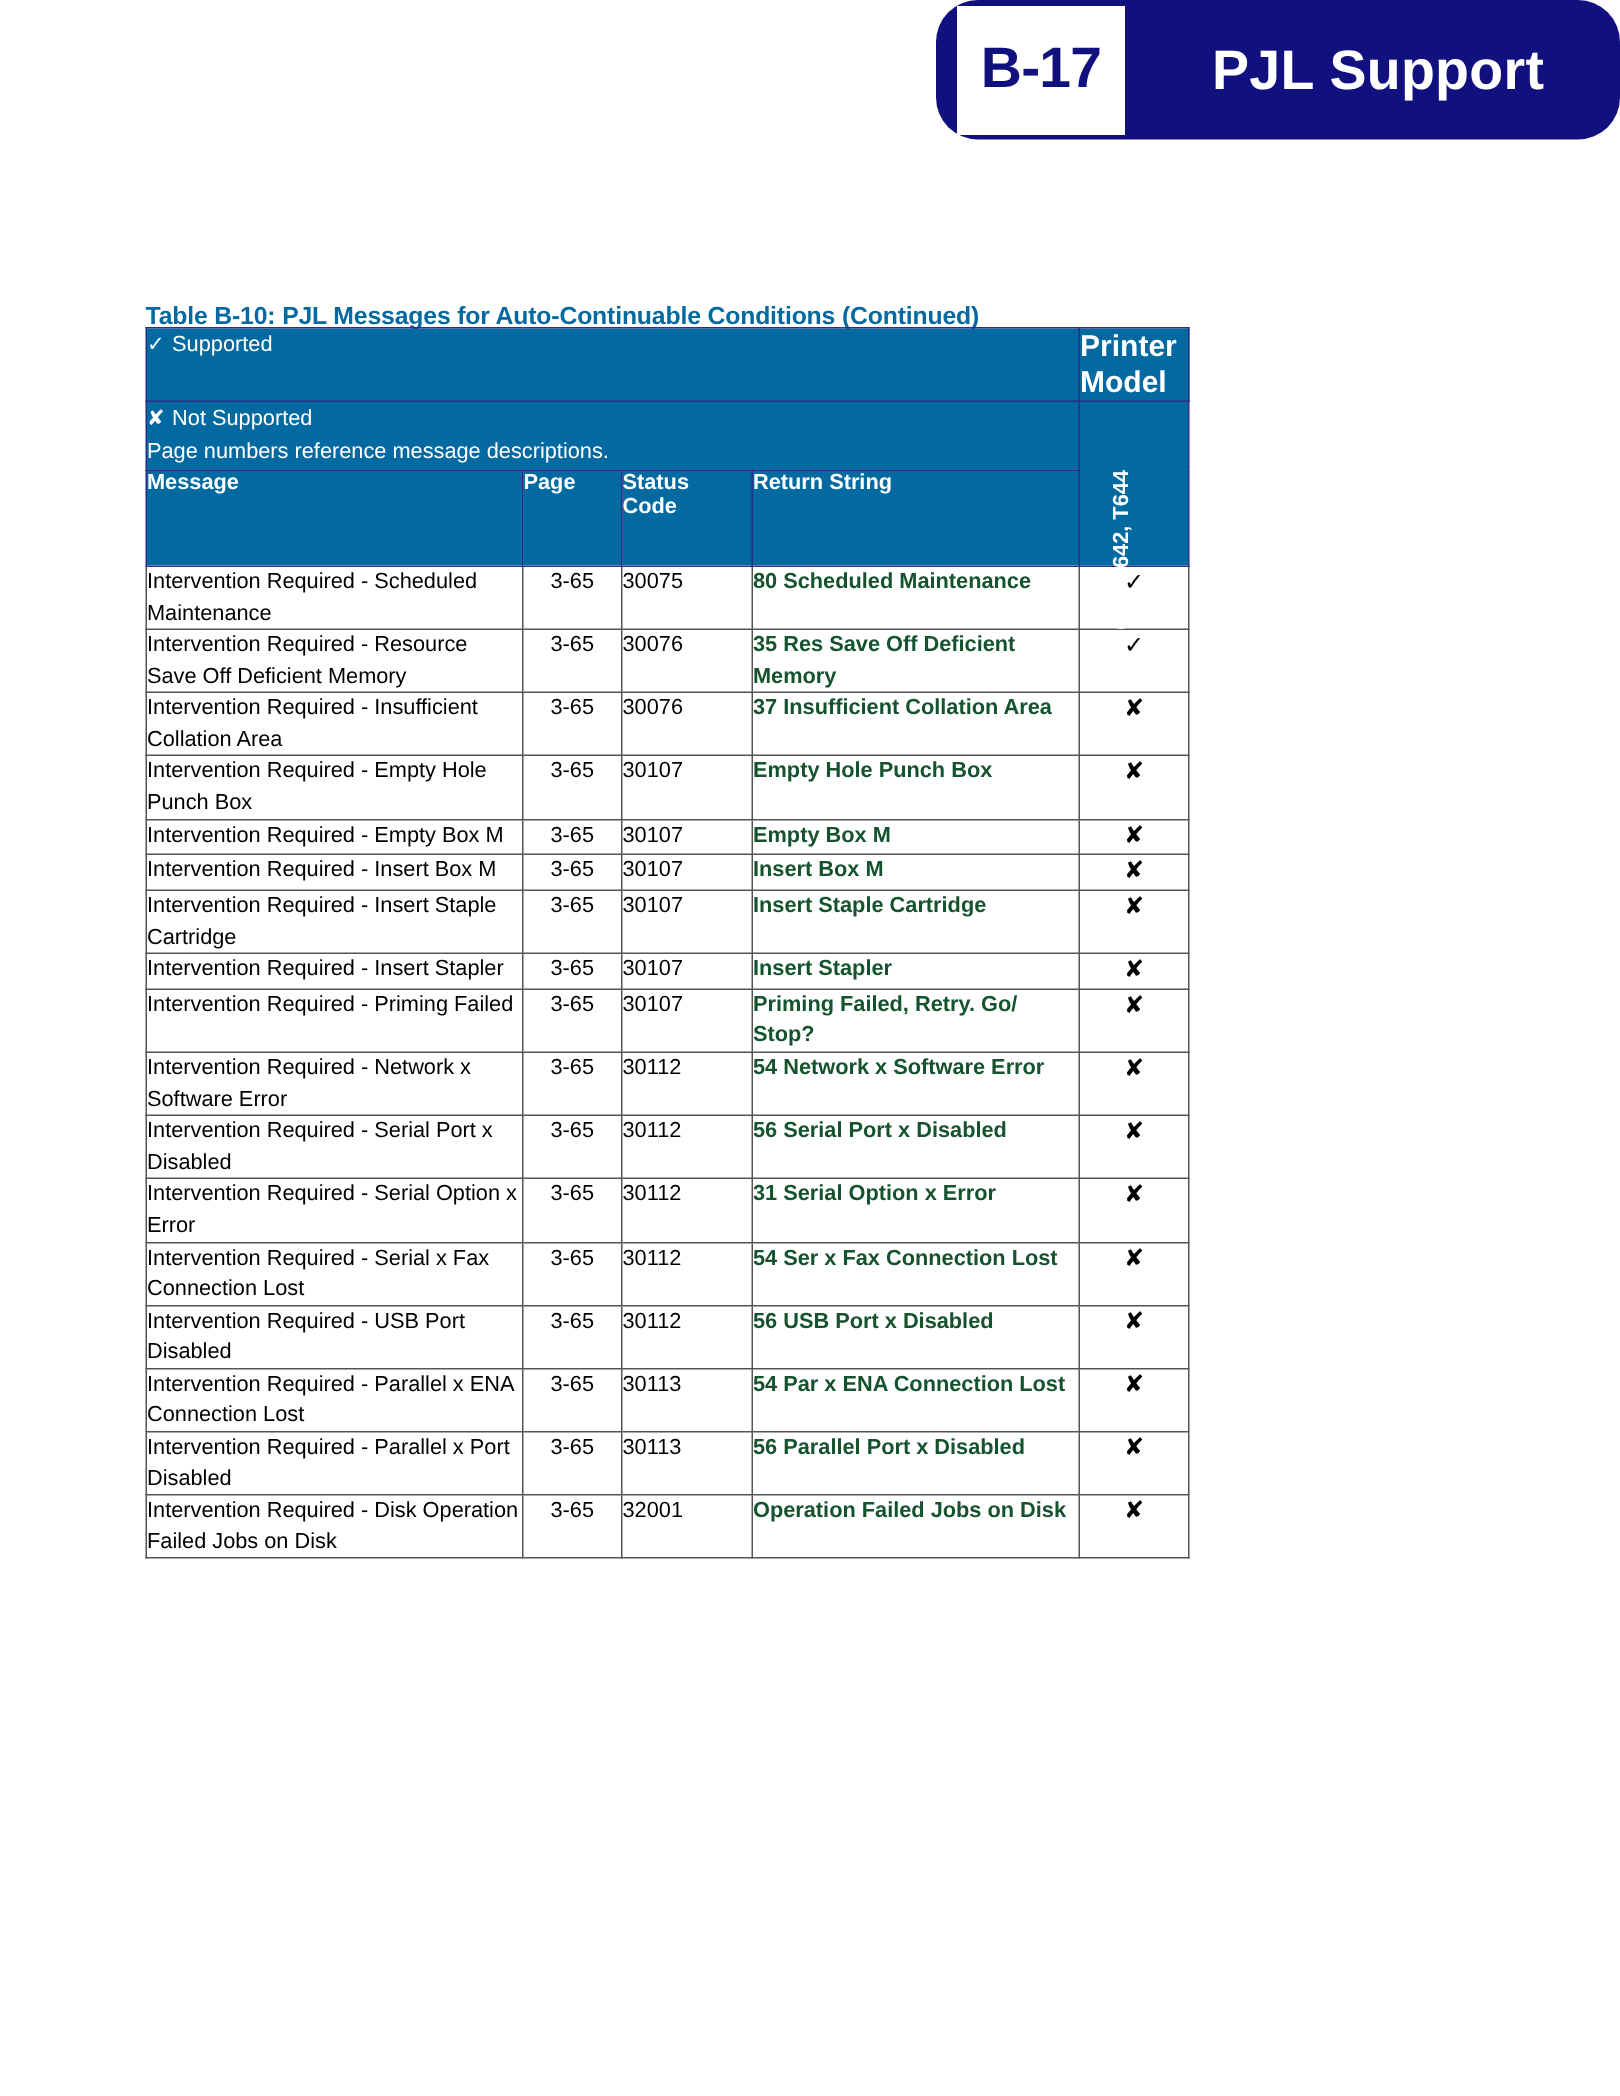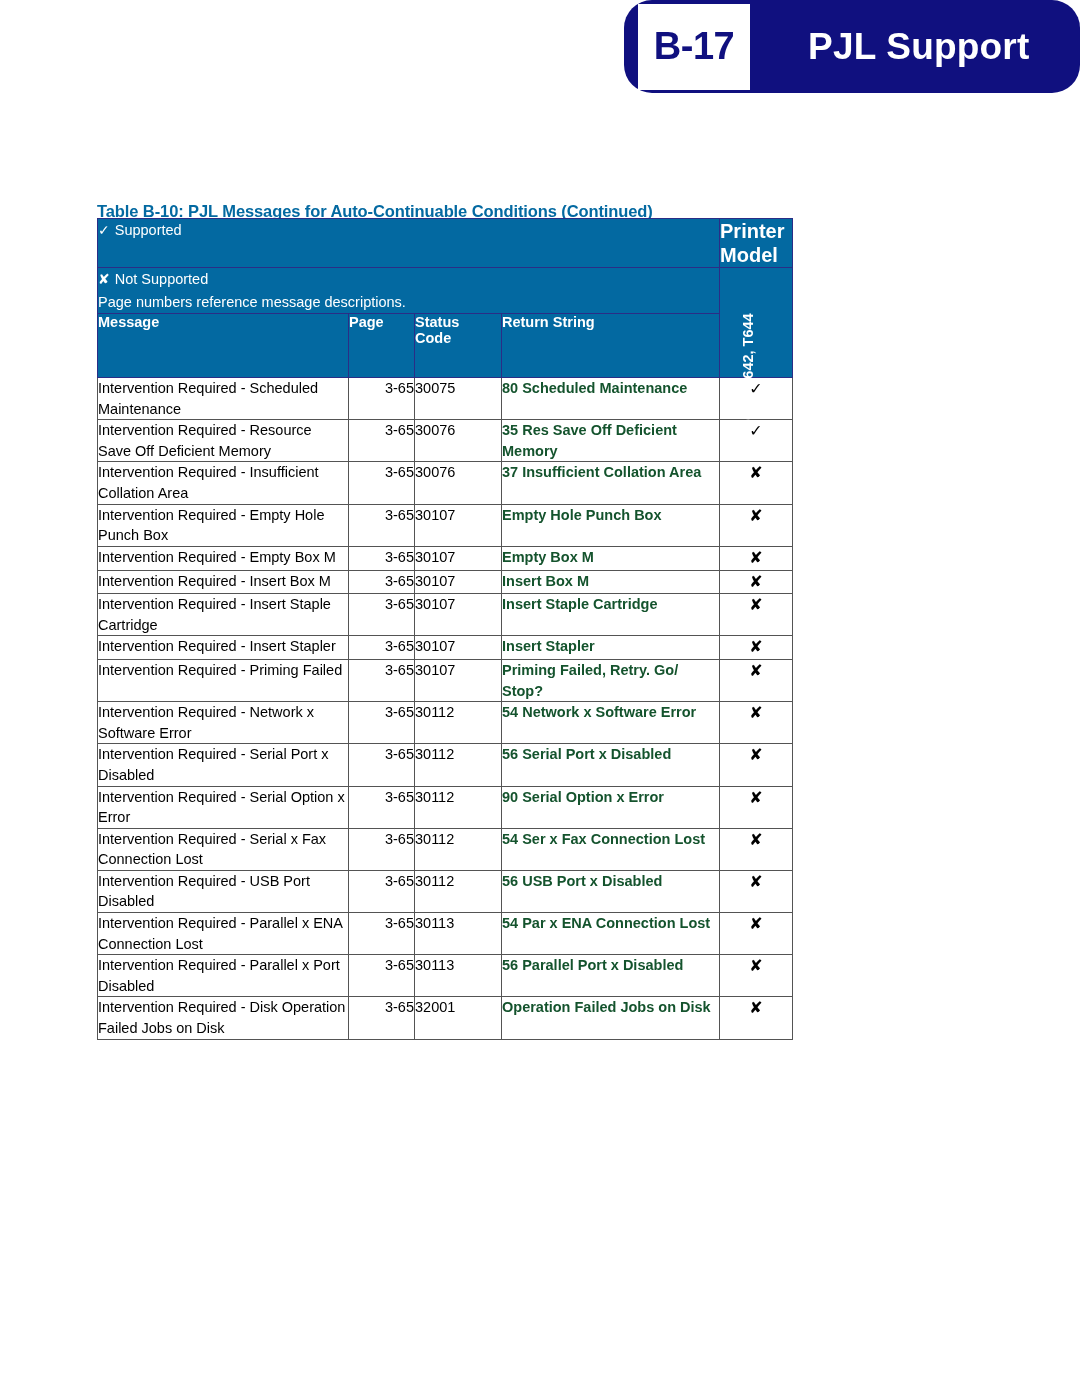--- a/index.html
+++ b/index.html
@@ -136,21 +136,21 @@
   
   .bcell {
     border: 1px solid #545454;
     font-size: 14.5px;
     color: #000000;
     line-height: 1.42;
     padding: 7px 9px 9px 9px;
     background: #ffffff;
   }
   .bcell.msg      { text-align: left; }
-  .bcell.page     { text-align: right; }
+  .bcell.page     { text-align: center; }
   .bcell.code     { text-align: left; margin-top: 40px; }
   .bcell.retstr   {
     text-align: left;
     color: #14532d;
     font-weight: bold;
   }
   .bcell.support  {
     text-align: center;
     font-size: 16px;
     color: #000000;
@@ -288,21 +288,21 @@
         <td class="bcell msg">Intervention Required - Serial Port x Disabled</td>
         <td class="bcell page">3-65</td>
         <td class="bcell code">30112</td>
         <td class="bcell retstr">56 Serial Port x Disabled</td>
         <td class="bcell support">✘</td>
       </tr>
       <tr>
         <td class="bcell msg">Intervention Required - Serial Option x Error</td>
         <td class="bcell page">3-65</td>
         <td class="bcell code">30112</td>
-        <td class="bcell retstr">90 Serial Option x Error</td>
+        <td class="bcell retstr">31 Serial Option x Error</td>
         <td class="bcell support">✘</td>
       </tr>
       <tr>
         <td class="bcell msg">Intervention Required - Serial x Fax Connection Lost</td>
         <td class="bcell page">3-65</td>
         <td class="bcell code">30112</td>
         <td class="bcell retstr">54 Ser x Fax Connection Lost</td>
         <td class="bcell support">✘</td>
       </tr>
       <tr>

